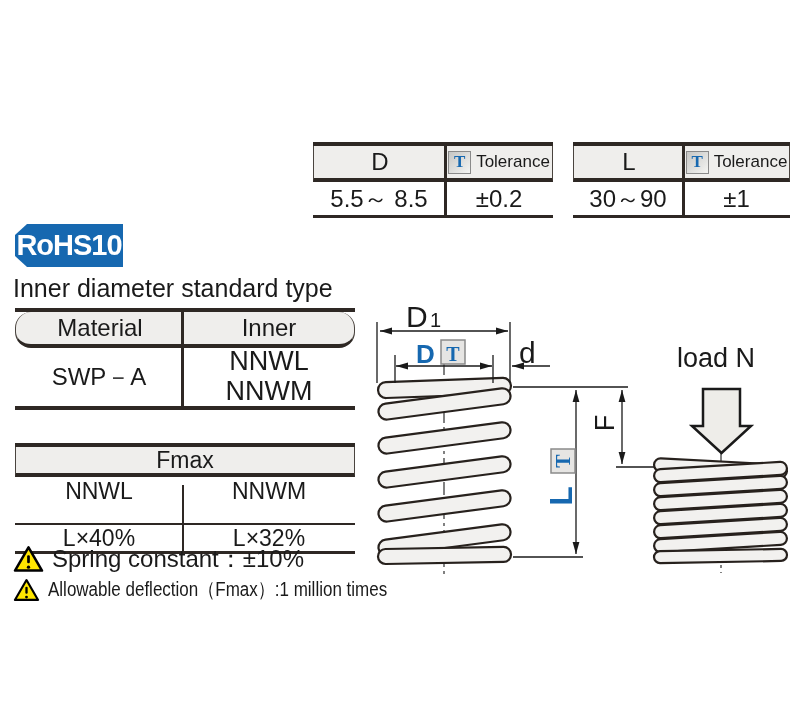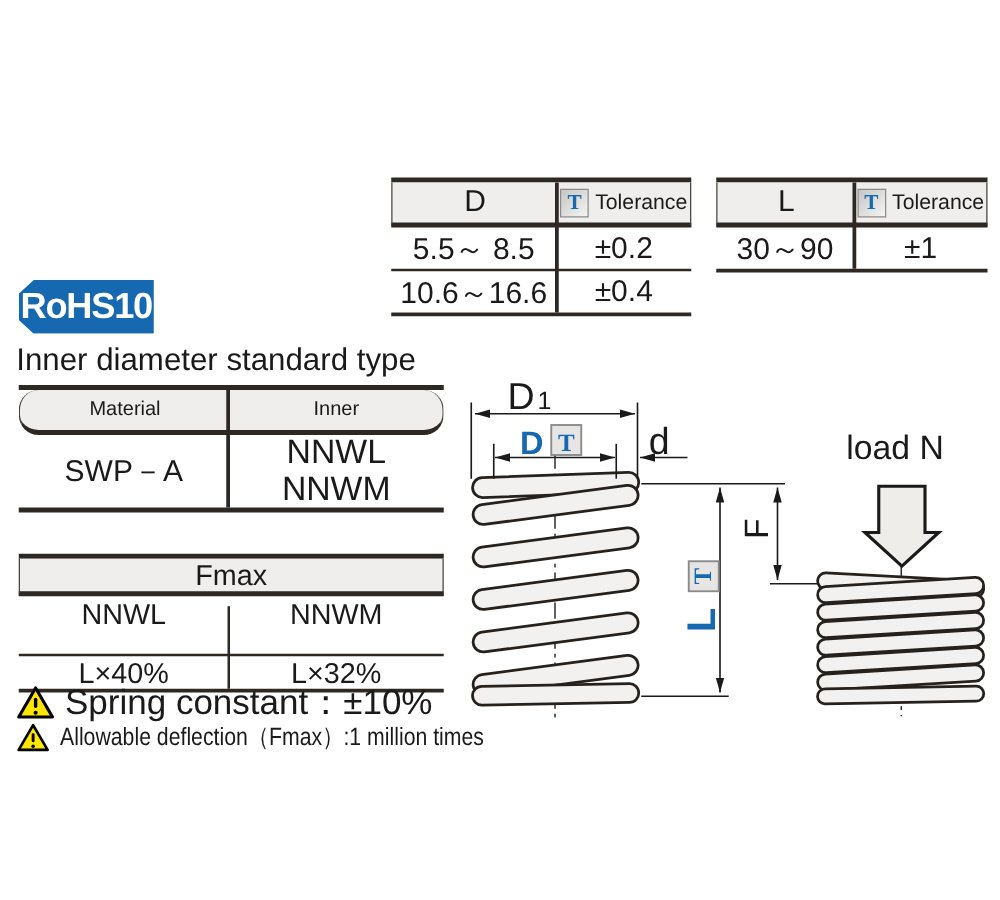--- a/index.html
+++ b/index.html
@@ -50,41 +50,41 @@
   .hdr-label{font-size:24px;}
   .tol-label{font-size:17px;}
   .val{font-size:24px;}
 
   .ticon{display:inline-flex;align-items:center;justify-content:center;width:21px;height:21px;
          background:linear-gradient(135deg,#c6c6c4,#f4f4f2);border:1px solid #8a8a8a;
          font-family:"Liberation Serif",serif;font-weight:bold;font-size:17px;color:var(--blue);}
 
   
   #mat{left:15px;top:308px;width:340px;border-bottom:4px solid var(--dk);}
-  #mat .thead{height:36px;font-size:16px;border-radius:16px;}
+  #mat .thead{height:36px;font-size:24px;border-radius:16px;}
   #mat .hc1{width:168px;}
   #mat .hc2{flex:1;}
   #mat .trow{height:58px;}
   #mat .c1{width:168px;font-size:24px;}
   #mat .c2{flex:1;flex-direction:column;font-size:27px;line-height:1.1;justify-content:center;}
   #mat .vsep{left:166px;top:0;bottom:0;width:3px;}
 
   
   #fmax{left:15px;top:443px;width:340px;border-bottom:3px solid var(--dk);}
   #fmax .thead{height:30px;font-size:23px;}
   #fmax .hc1{flex:1;}
   #fmax .trow{height:28px;font-size:23px;}
   #fmax .trow.r2{height:26px;border-top:2px solid var(--dk);margin-top:18px;}
   #fmax .c1{width:168px;}
   #fmax .c2{flex:1;}
   #fmax .vsep{left:167px;top:38px;bottom:0;width:2px;}
 
   
   .note{position:absolute;left:13px;display:flex;align-items:center;gap:8px;}
-  #note1{top:543px;font-size:28px;}
+  #note1{top:543px;font-size:24px;}
   #note2{top:576px;font-size:20px;}
   #note2 .ntext{transform:scaleX(.85);transform-origin:left center;white-space:nowrap;}
   .warnicon{flex:0 0 auto;}
 
   
   #diagram{position:absolute;left:355px;top:288px;}
   .dl{font-family:"Liberation Sans",sans-serif;fill:#1a1a1a;}
   .dlb{font-family:"Liberation Sans",sans-serif;font-weight:bold;fill:var(--blue);}
   .dts{font-family:"Liberation Serif",serif;font-weight:bold;fill:var(--blue);}
   .dim{stroke:#1a1a1a;stroke-width:1.3;fill:none;}
@@ -106,24 +106,20 @@
     <div class="thead">
       <div class="cell c1 hdr-label">D</div>
       <div class="cell c2">
         <span class="ticon">T</span>
         <span class="tol-label">Tolerance</span>
       </div>
     </div>
     <div class="trow">
       <div class="cell c1 val">5.5～ 8.5</div>
       <div class="cell c2 val">±0.2</div>
-    </div>
-    <div class="trow r2">
-      <div class="cell c1 val">10.6～16.6</div>
-      <div class="cell c2 val">±0.4</div>
     </div>
     <div class="vsep"></div>
   </div>
 
   <div class="tbl" id="ltol">
     <div class="thead">
       <div class="cell c1 hdr-label">L</div>
       <div class="cell c2">
         <span class="ticon">T</span>
         <span class="tol-label">Tolerance</span>

